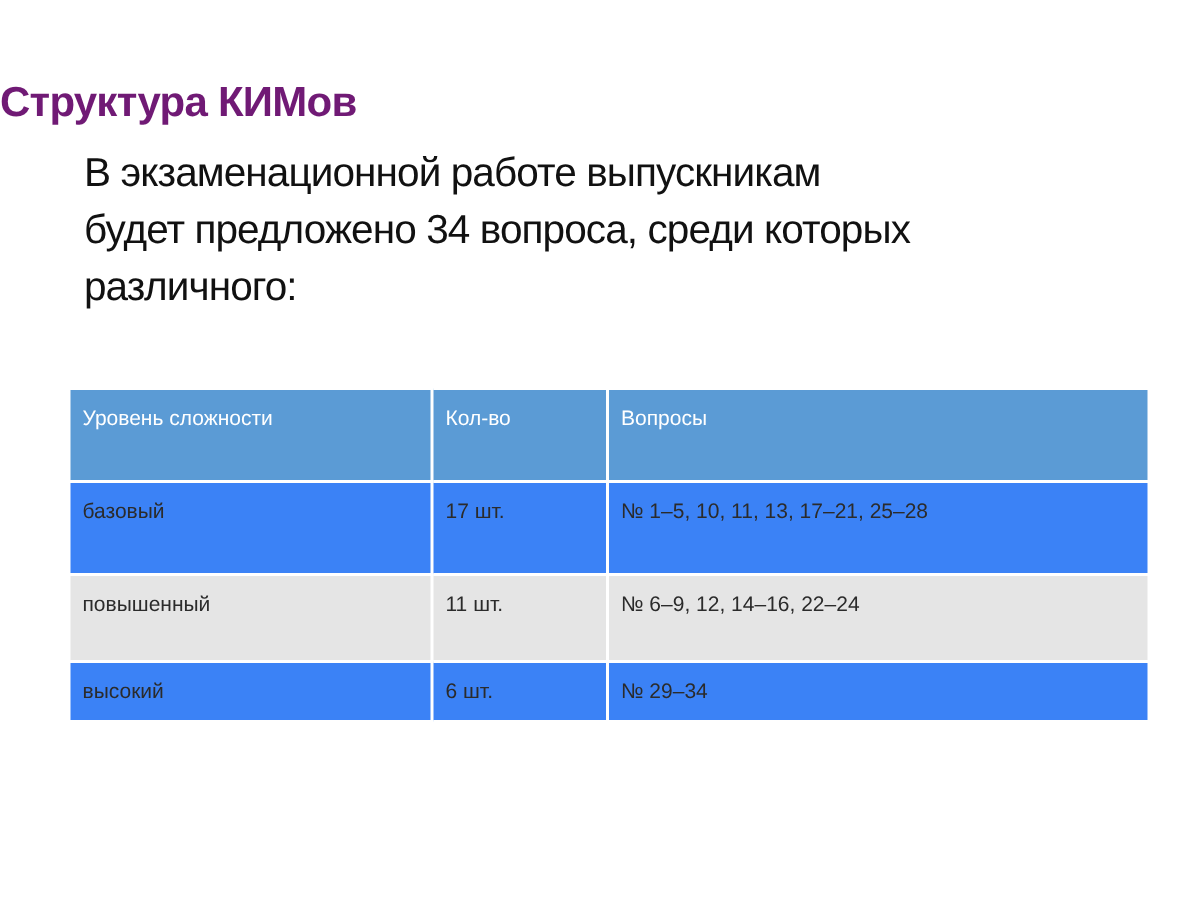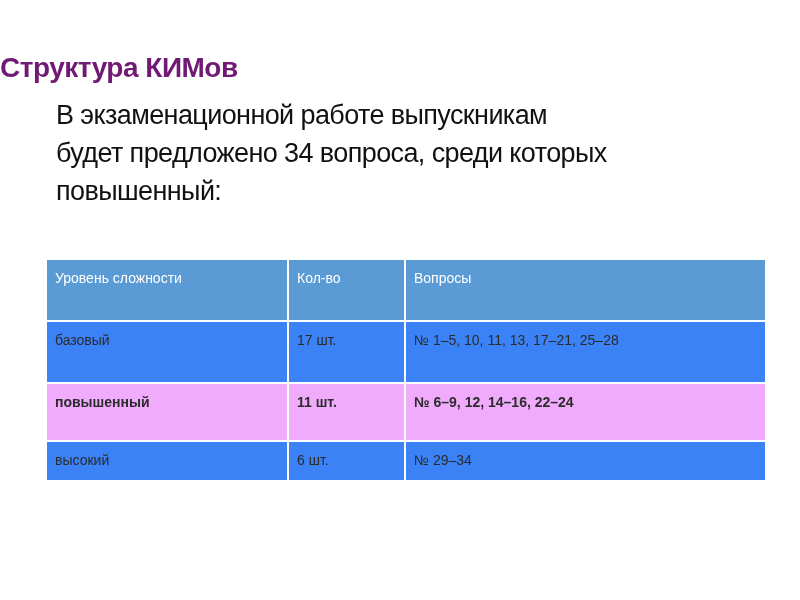--- a/index.html
+++ b/index.html
@@ -3,35 +3,35 @@
   <meta charset="utf-8">
   <style>
     html, body { margin:0; padding:0; background:#ffffff; }
     body { width:800px; height:600px; position:relative; overflow:hidden; font-family:"Liberation Sans", sans-serif; }
     .title { position:absolute; top:52px; left:0; width:800px; text-align:left; font-family:"Liberation Sans", sans-serif; font-weight:bold; font-size:28px; color:#701a75; letter-spacing:-0.5px; }
     .body-text { position:absolute; top:96px; left:56px; width:730px; font-family:"Liberation Sans", sans-serif; font-size:27px; line-height:38px; color:#111; letter-spacing:-0.6px; }
     table { position:absolute; top:258px; left:45px; width:720px; border-collapse:collapse; table-layout:fixed; font-family:"Liberation Sans", sans-serif; font-size:14px; color:#2b2b2b; }
     td, th { border:2px solid #ffffff; vertical-align:top; text-align:left; padding:6px 8px; font-weight:normal; line-height:25px; }
     th { background:#5b9bd5; color:#ffffff; }
     tr.r-odd td { background:#3b82f6; }
-    tr.r-even td { background:#f0abfc;font-weight:bold; }
+    tr.r-even td { background:#e5e5e5; }
     .h0 { height:62px; }
     .h1 { height:62px; }
     .h2 { height:58px; }
     .h3 { height:40px; }
   </style>
 </head>
 <body>
 
 <div class="title">Структура КИМов</div>
 
 <div class="body-text">
   <div>В экзаменационной работе выпускникам</div>
   <div>будет предложено 34 вопроса, среди которых</div>
-  <div>повышенный:</div>
+  <div>различного:</div>
 </div>
 
 <table>
   <colgroup>
     <col style="width:242px">
     <col style="width:117px">
     <col style="width:361px">
   </colgroup>
   <tbody>
       <tr class="h0">

